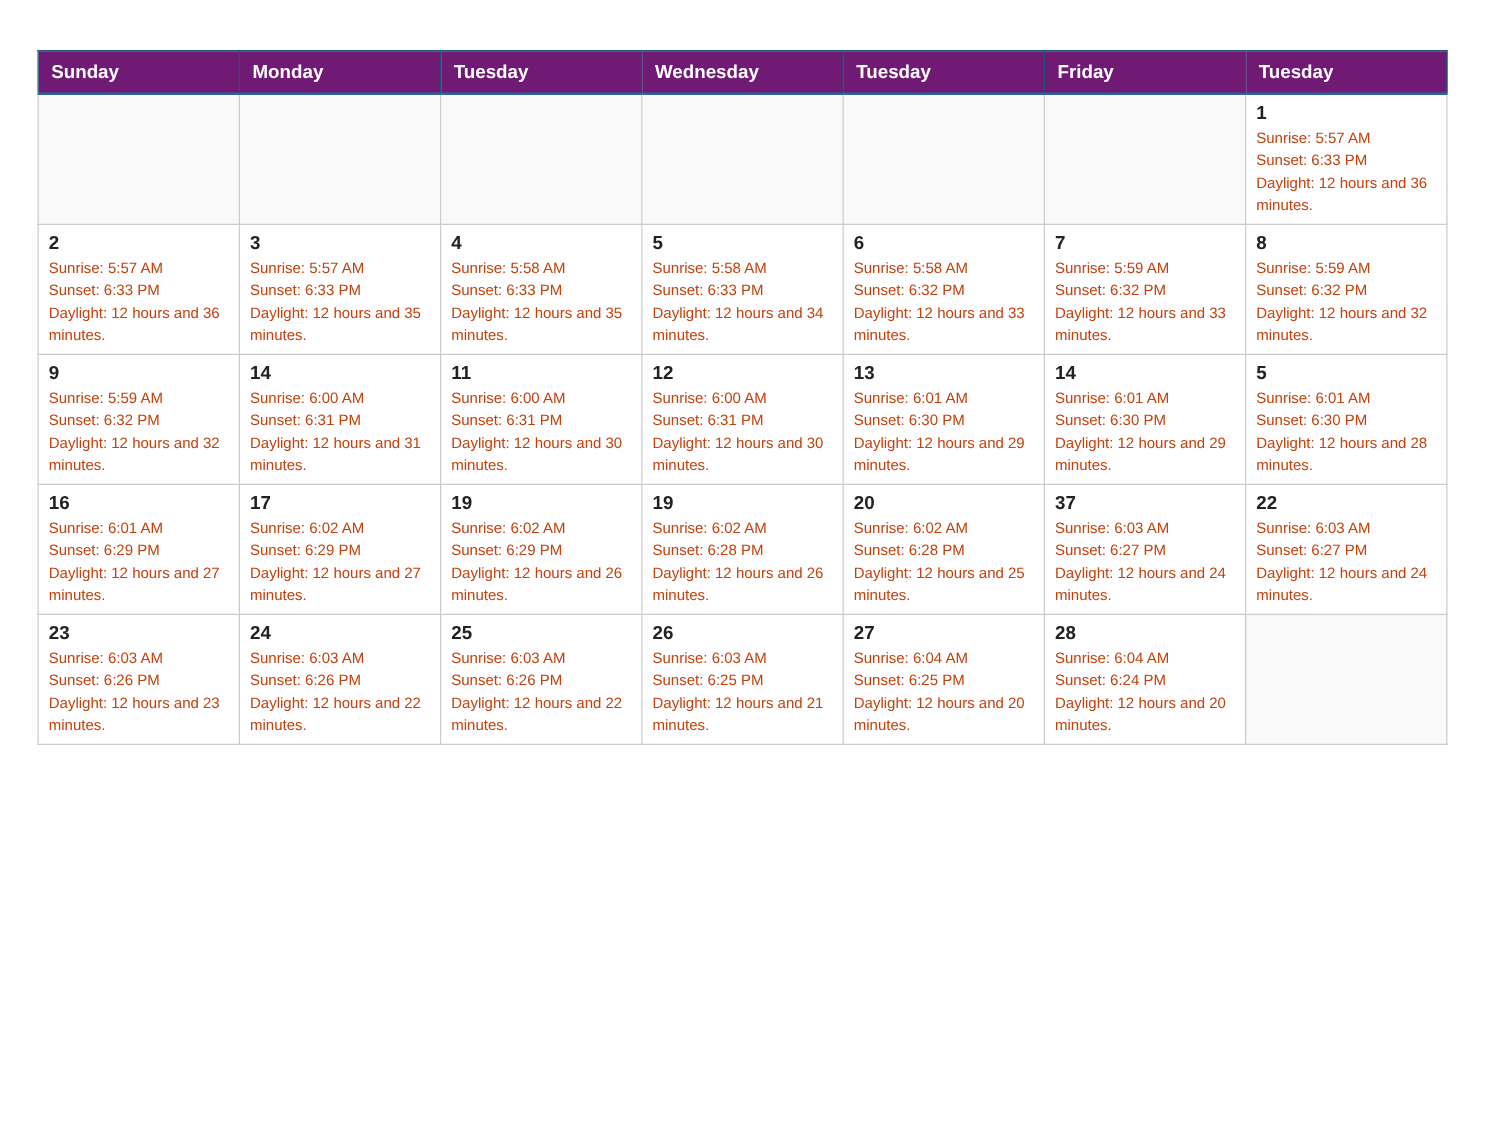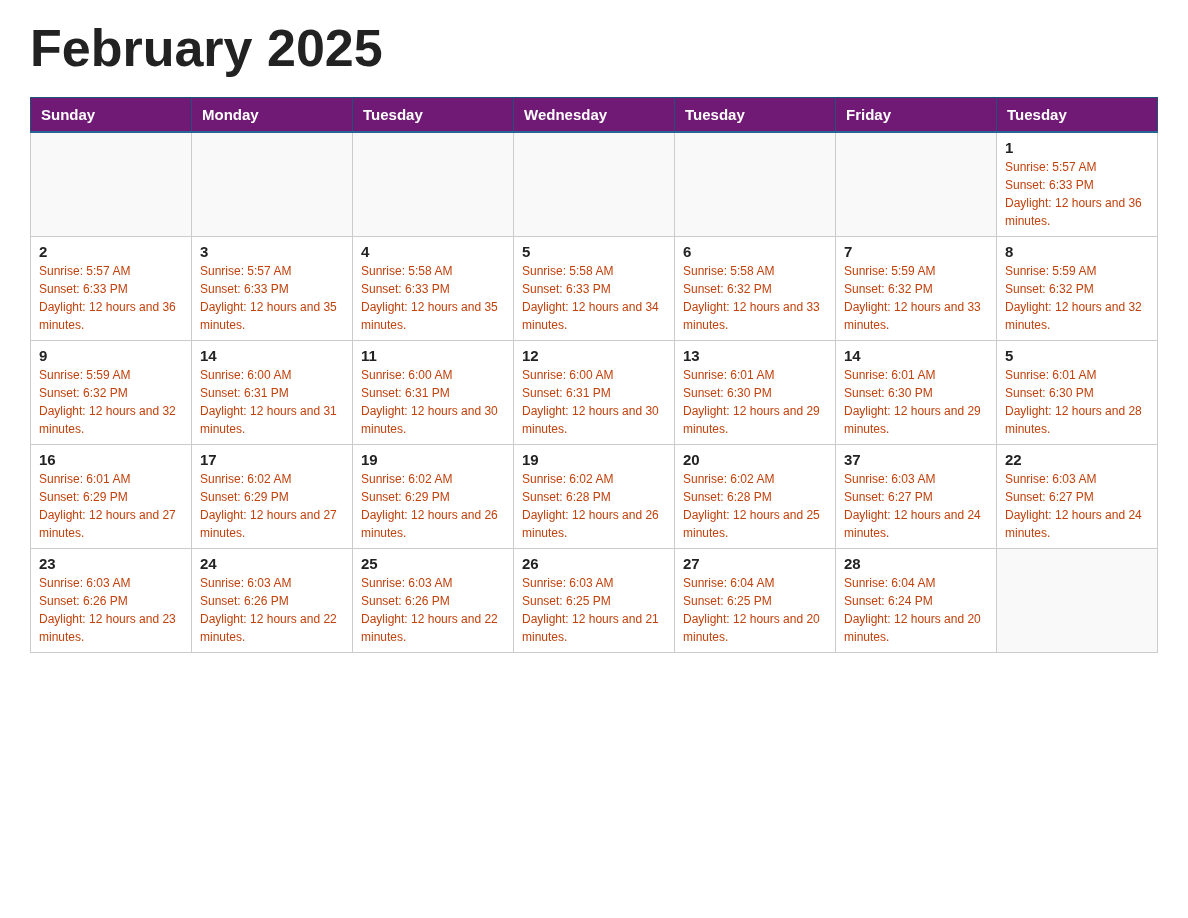--- a/index.html
+++ b/index.html
@@ -101,21 +101,20 @@
     .logo-line {
       display: flex;
       align-items: center;
     }
   </style>
 </head>
 <body>
 
 <div class="header">
   <div class="title-block">
-    <h1>February 2025</h1>
   </div>
 </div>
 
 <table class="calendar">
   <thead>
     <tr>
     <th>Sunday</th>
         <th>Monday</th>
         <th>Tuesday</th>
         <th>Wednesday</th>

